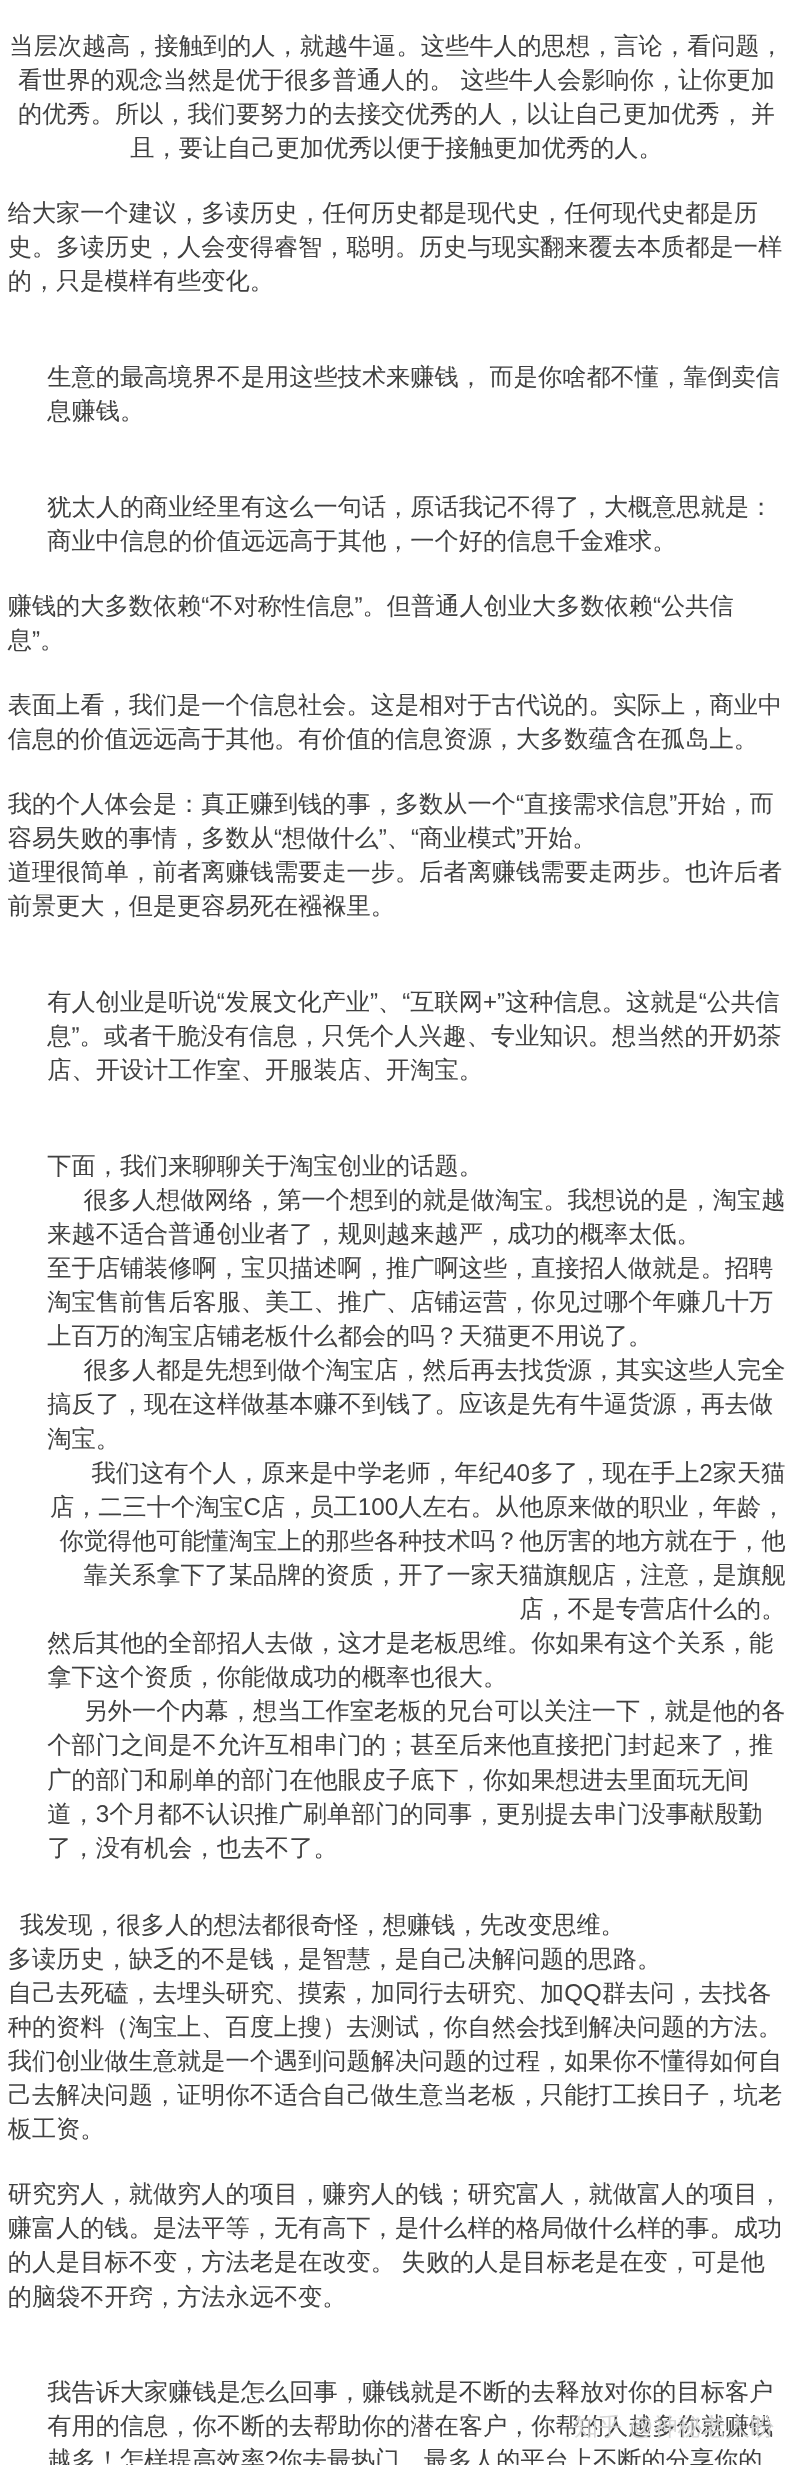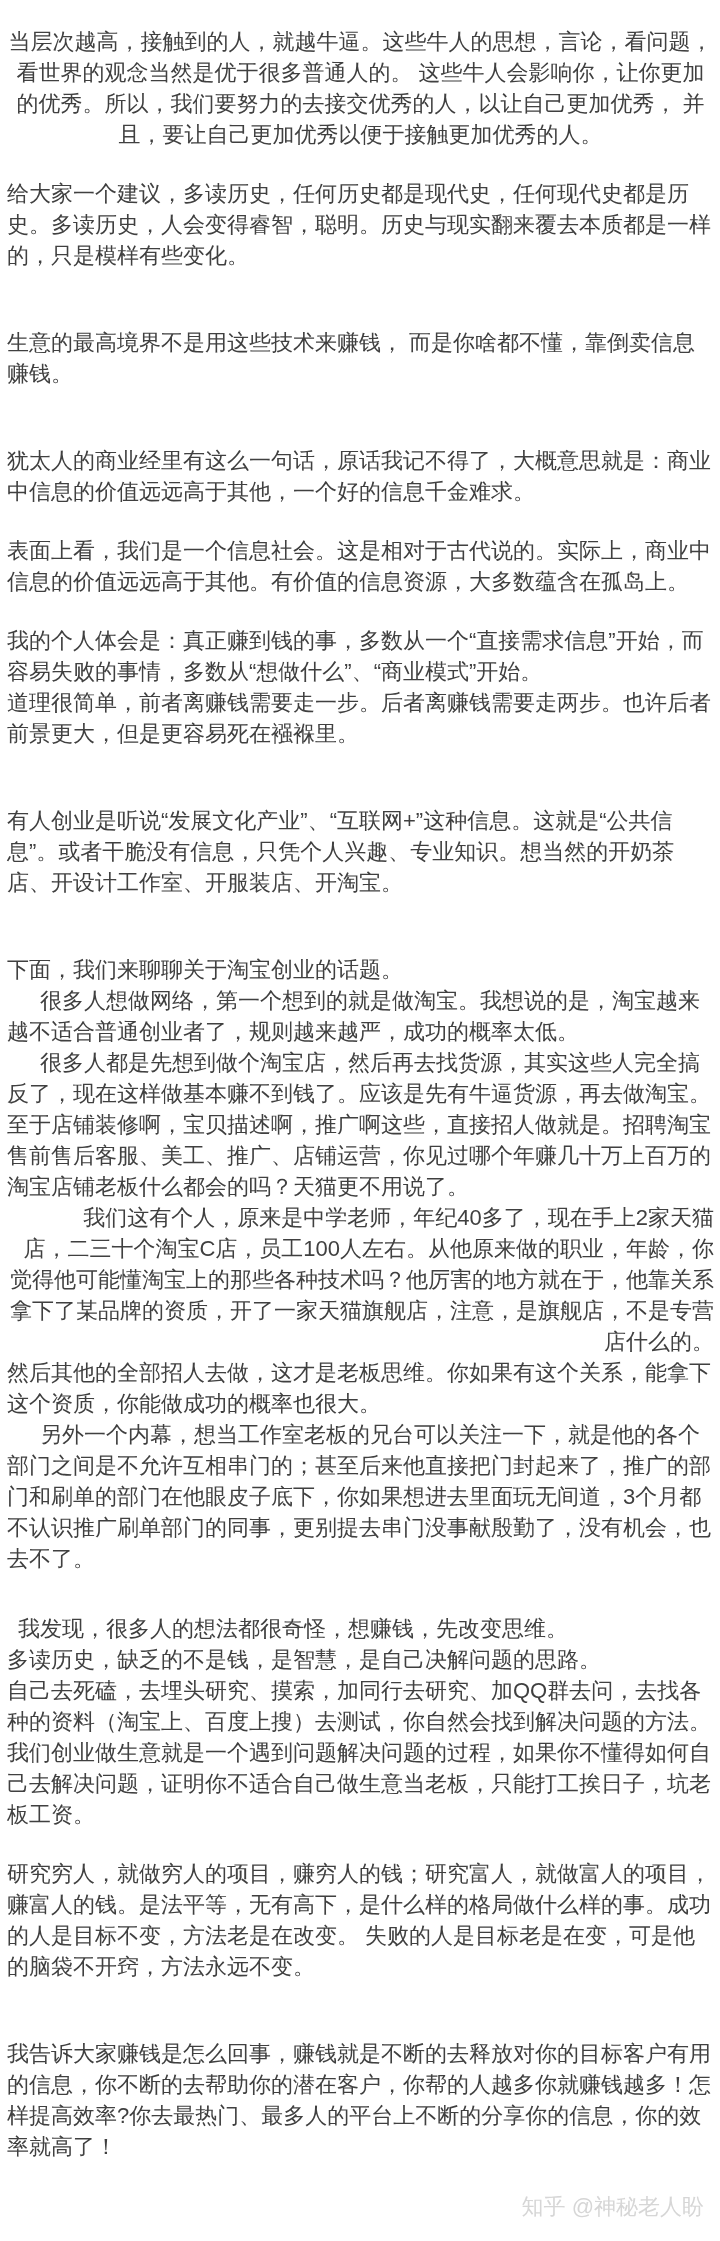--- a/index.html
+++ b/index.html
@@ -17,21 +17,21 @@
     padding: 26px 6px 0 7px;
     color: #404040;
     font-size: 22px;
     line-height: 31px;
     letter-spacing: 0;
   }
   .group { margin: 0; }
   .gap-first  { margin-top: 0; text-align: center; }
   .gap-normal { margin-top: 28px; }
   .gap-medium { margin-top: 39px; }
-  .gap-large  { margin-top: 56px; }
+  .gap-large  { margin-top: 56px; margin-left: 36px; }
   .para { margin: 0; }
   .watermark {
     position: absolute;
     top: 2192px;
     right: 16px;
     font-size: 22px;
     line-height: 30px;
     color: #d6d6d6;
     white-space: nowrap;
     padding-left: 45px;
@@ -47,34 +47,37 @@
     <div class="group gap-normal">
       <p class="para">给大家一个建议，多读历史，任何历史都是现代史，任何现代史都是历史。多读历史，人会变得睿智，聪明。历史与现实翻来覆去本质都是一样的，只是模样有些变化。</p>
     </div>
     <div class="group gap-large">
       <p class="para">生意的最高境界不是用这些技术来赚钱， 而是你啥都不懂，靠倒卖信息赚钱。</p>
     </div>
     <div class="group gap-large">
       <p class="para">犹太人的商业经里有这么一句话，原话我记不得了，大概意思就是：商业中信息的价值远远高于其他，一个好的信息千金难求。</p>
     </div>
     <div class="group gap-normal">
+      <p class="para">赚钱的大多数依赖“不对称性信息”。但普通人创业大多数依赖“公共信息”。</p>
+    </div>
+    <div class="group gap-normal">
       <p class="para">表面上看，我们是一个信息社会。这是相对于古代说的。实际上，商业中信息的价值远远高于其他。有价值的信息资源，大多数蕴含在孤岛上。</p>
     </div>
     <div class="group gap-normal">
       <p class="para">我的个人体会是：真正赚到钱的事，多数从一个“直接需求信息”开始，而容易失败的事情，多数从“想做什么”、“商业模式”开始。</p>
       <p class="para">道理很简单，前者离赚钱需要走一步。后者离赚钱需要走两步。也许后者前景更大，但是更容易死在襁褓里。</p>
     </div>
     <div class="group gap-large">
       <p class="para">有人创业是听说“发展文化产业”、“互联网+”这种信息。这就是“公共信息”。或者干脆没有信息，只凭个人兴趣、专业知识。想当然的开奶茶店、开设计工作室、开服装店、开淘宝。</p>
     </div>
     <div class="group gap-large">
       <p class="para">下面，我们来聊聊关于淘宝创业的话题。</p>
       <p class="para" style="text-indent: 1.5em;">很多人想做网络，第一个想到的就是做淘宝。我想说的是，淘宝越来越不适合普通创业者了，规则越来越严，成功的概率太低。</p>
+      <p class="para">至于店铺装修啊，宝贝描述啊，推广啊这些，直接招人做就是。招聘淘宝售前售后客服、美工、推广、店铺运营，你见过哪个年赚几十万上百万的淘宝店铺老板什么都会的吗？天猫更不用说了。</p>
       <p class="para" style="text-indent: 1.5em;">很多人都是先想到做个淘宝店，然后再去找货源，其实这些人完全搞反了，现在这样做基本赚不到钱了。应该是先有牛逼货源，再去做淘宝。</p>
-      <p class="para">至于店铺装修啊，宝贝描述啊，推广啊这些，直接招人做就是。招聘淘宝售前售后客服、美工、推广、店铺运营，你见过哪个年赚几十万上百万的淘宝店铺老板什么都会的吗？天猫更不用说了。</p>
       <p class="para" style="text-indent: 1.5em; text-align: right;">我们这有个人，原来是中学老师，年纪40多了，现在手上2家天猫店，二三十个淘宝C店，员工100人左右。从他原来做的职业，年龄，你觉得他可能懂淘宝上的那些各种技术吗？他厉害的地方就在于，他靠关系拿下了某品牌的资质，开了一家天猫旗舰店，注意，是旗舰店，不是专营店什么的。</p>
       <p class="para">然后其他的全部招人去做，这才是老板思维。你如果有这个关系，能拿下这个资质，你能做成功的概率也很大。</p>
       <p class="para" style="text-indent: 1.5em;">另外一个内幕，想当工作室老板的兄台可以关注一下，就是他的各个部门之间是不允许互相串门的；甚至后来他直接把门封起来了，推广的部门和刷单的部门在他眼皮子底下，你如果想进去里面玩无间道，3个月都不认识推广刷单部门的同事，更别提去串门没事献殷勤了，没有机会，也去不了。</p>
     </div>
     <div class="group gap-medium">
       <p class="para" style="text-indent: 0.5em;">我发现，很多人的想法都很奇怪，想赚钱，先改变思维。</p>
       <p class="para">多读历史，缺乏的不是钱，是智慧，是自己决解问题的思路。</p>
       <p class="para">自己去死磕，去埋头研究、摸索，加同行去研究、加QQ群去问，去找各种的资料（淘宝上、百度上搜）去测试，你自然会找到解决问题的方法。</p>
       <p class="para">我们创业做生意就是一个遇到问题解决问题的过程，如果你不懂得如何自己去解决问题，证明你不适合自己做生意当老板，只能打工挨日子，坑老板工资。</p>
     </div>

